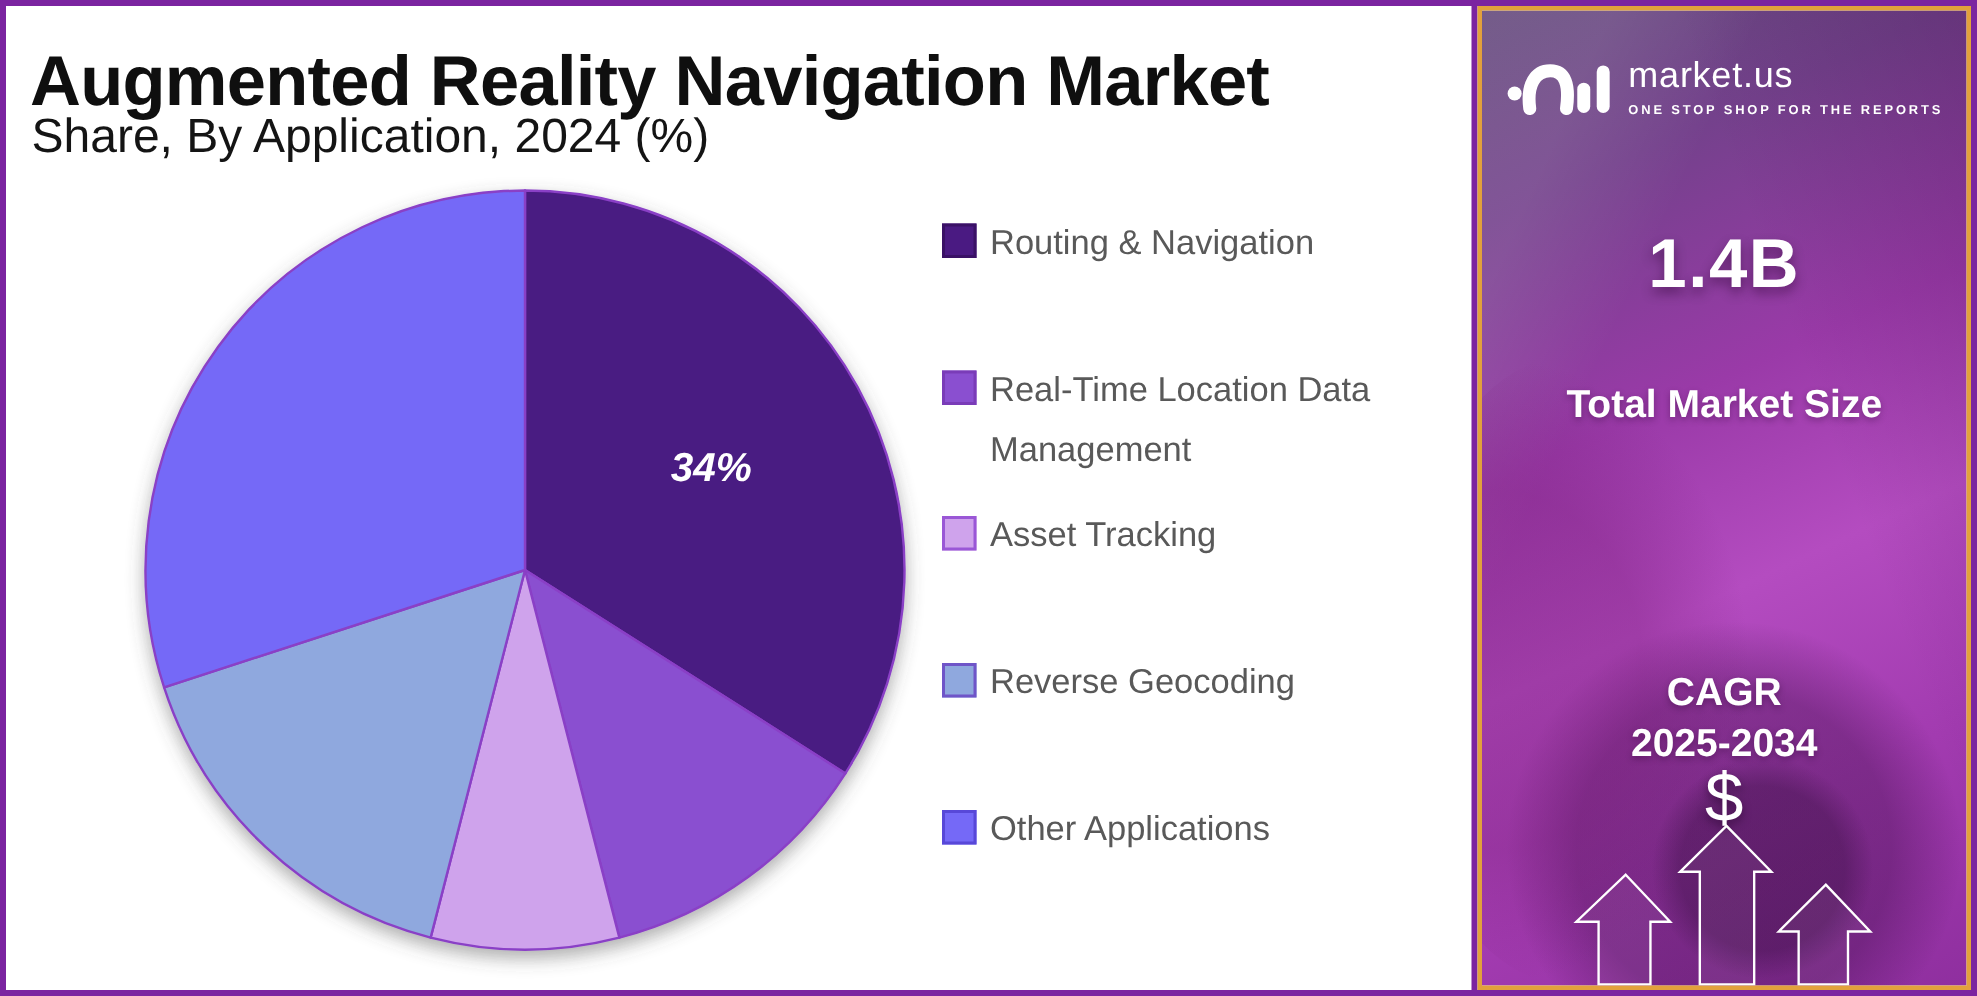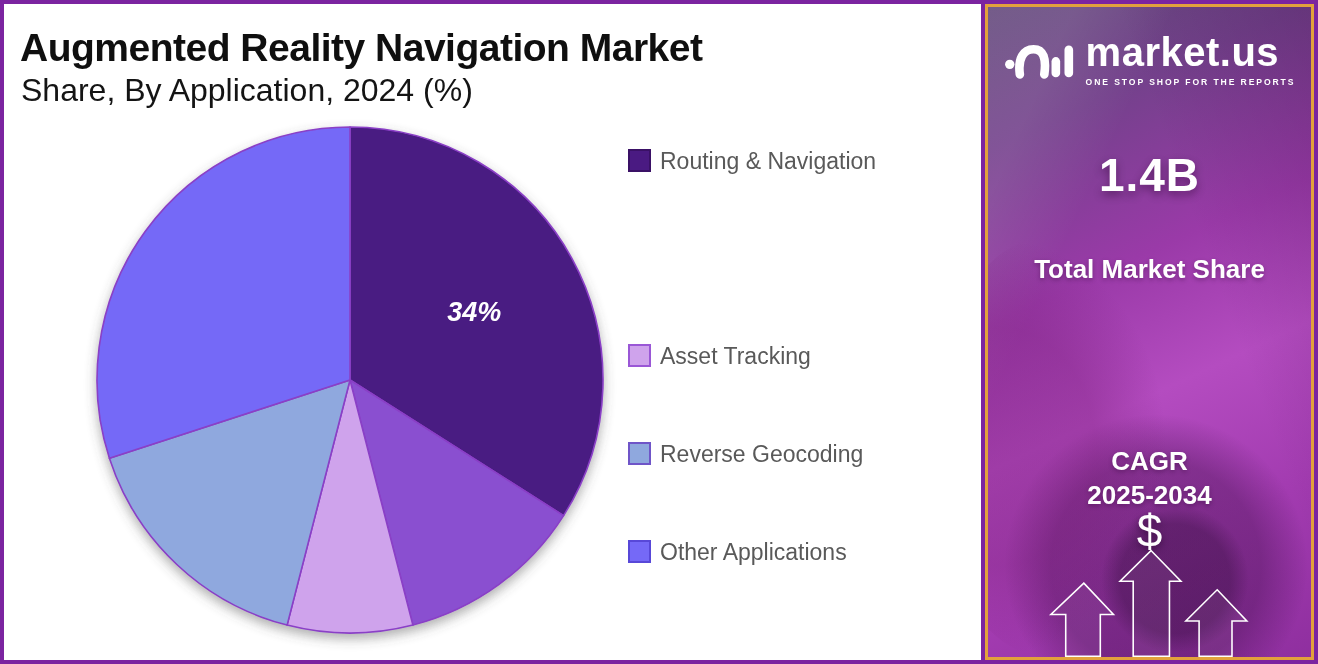--- a/index.html
+++ b/index.html
@@ -4,21 +4,21 @@
 <style>
   html,body{margin:0;padding:0;background:#ffffff;}
   .stage{
     position:relative;width:1318px;height:664px;box-sizing:border-box;
     background:#ffffff;border:4px solid #7b24a0;overflow:hidden;
     font-family:"Liberation Sans", sans-serif;
   }
   
   .page-title{
     position:absolute;left:16px;top:22px;margin:0;
-    font-size:39px;font-weight:800;color:#0f0f0f;letter-spacing:-0.5px;
+    font-size:47px;font-weight:800;color:#0f0f0f;letter-spacing:-0.5px;
   }
   .page-subtitle{
     position:absolute;left:17px;top:68px;
     font-size:32px;font-weight:400;color:#141414;
   }
   #pie-svg{position:absolute;left:0;top:0;}
   .slice-label{
     font-family:"Liberation Sans",sans-serif;font-size:27px;font-weight:700;
     font-style:italic;fill:#ffffff;
   }
@@ -47,21 +47,21 @@
     overflow:hidden;
   }
   .photo-blob{position:absolute;border-radius:50%;}
   .blob-cup{left:112px;top:498px;width:150px;height:148px;
     background:radial-gradient(circle, rgba(55,15,65,0.38) 52%, rgba(55,15,65,0) 70%);}
   .blob-hand{left:-60px;top:230px;width:240px;height:420px;
     background:radial-gradient(ellipse at 30% 50%, rgba(120,30,120,0.35) 40%, rgba(120,30,120,0) 70%);}
   .panel-content{position:absolute;inset:0;color:#fff;}
   .logo-row{position:absolute;left:0;right:0;top:28px;display:flex;justify-content:center;align-items:center;gap:10px;}
   .logo-mark{width:72px;height:52px;}
-  .brand{font-size:40px;font-weight:700;letter-spacing:0.5px;line-height:1;}
+  .brand{font-size:24px;font-weight:400;letter-spacing:0.5px;line-height:1;}
   .tagline{font-size:8.6px;font-weight:700;letter-spacing:1.9px;margin-top:5px;white-space:nowrap;}
   .stat-big{
     position:absolute;left:0;right:0;text-align:center;
     font-weight:800;font-size:46px;letter-spacing:1px;
     text-shadow:0 4px 8px rgba(40,0,45,0.45);
   }
   .v-market{top:144px;}
   .v-cagr{top:344px;font-size:56px;}
   .stat-label{
     position:absolute;left:0;right:0;text-align:center;
@@ -98,20 +98,24 @@
         <path d="M346,376 L283.1,621.1 A253,253 0 0 1 105.4,454.2 Z" fill="#8fa8de" stroke="#8a3fc6" stroke-width="1.6" stroke-linejoin="round"></path>
         <path d="M346,376 L105.4,454.2 A253,253 0 0 1 346.0,123.0 Z" fill="#7569f7" stroke="#8a3fc6" stroke-width="1.6" stroke-linejoin="round"></path>
       </g>
   </svg>
 
   <div class="legend">
     <div class="legend-item" style="top:137px">
       <span class="legend-swatch" style="background: rgb(74, 26, 130); border-color: rgb(58, 17, 102);"></span>
       <span class="legend-label">Routing &amp; Navigation</span>
     </div>
+    <div class="legend-item" style="top:235px">
+      <span class="legend-swatch" style="background: rgb(138, 79, 208); border-color: rgb(122, 60, 184);"></span>
+      <span class="legend-label">Real-Time Location Data Management</span>
+    </div>
     <div class="legend-item" style="top:430px">
       <span class="legend-swatch" style="background: rgb(143, 168, 222); border-color: rgb(111, 85, 200);"></span>
       <span class="legend-label">Reverse Geocoding</span>
     </div>
     <div class="legend-item" style="top:332px">
       <span class="legend-swatch" style="background: rgb(207, 163, 236); border-color: rgb(154, 87, 214);"></span>
       <span class="legend-label">Asset Tracking</span>
     </div>
     <div class="legend-item" style="top:528px">
       <span class="legend-swatch" style="background: rgb(117, 105, 247); border-color: rgb(88, 72, 216);"></span>
@@ -135,21 +139,21 @@
         </svg>
         <div class="logo-text">
           <div class="brand">market.us</div>
           <div class="tagline">ONE STOP SHOP FOR THE REPORTS</div>
         </div>
       </div>
 
       <div class="stat-big v-market">1.4B</div>
 
       <div class="stat-label l-market">
-        <div>Total Market Share</div>
+        <div>Total Market Size</div>
       </div>
 
 
       <div class="stat-label l-cagr">
         <div>CAGR</div>
         <div>2025-2034</div>
       </div>
 
       <div class="dollar">$</div>
 

